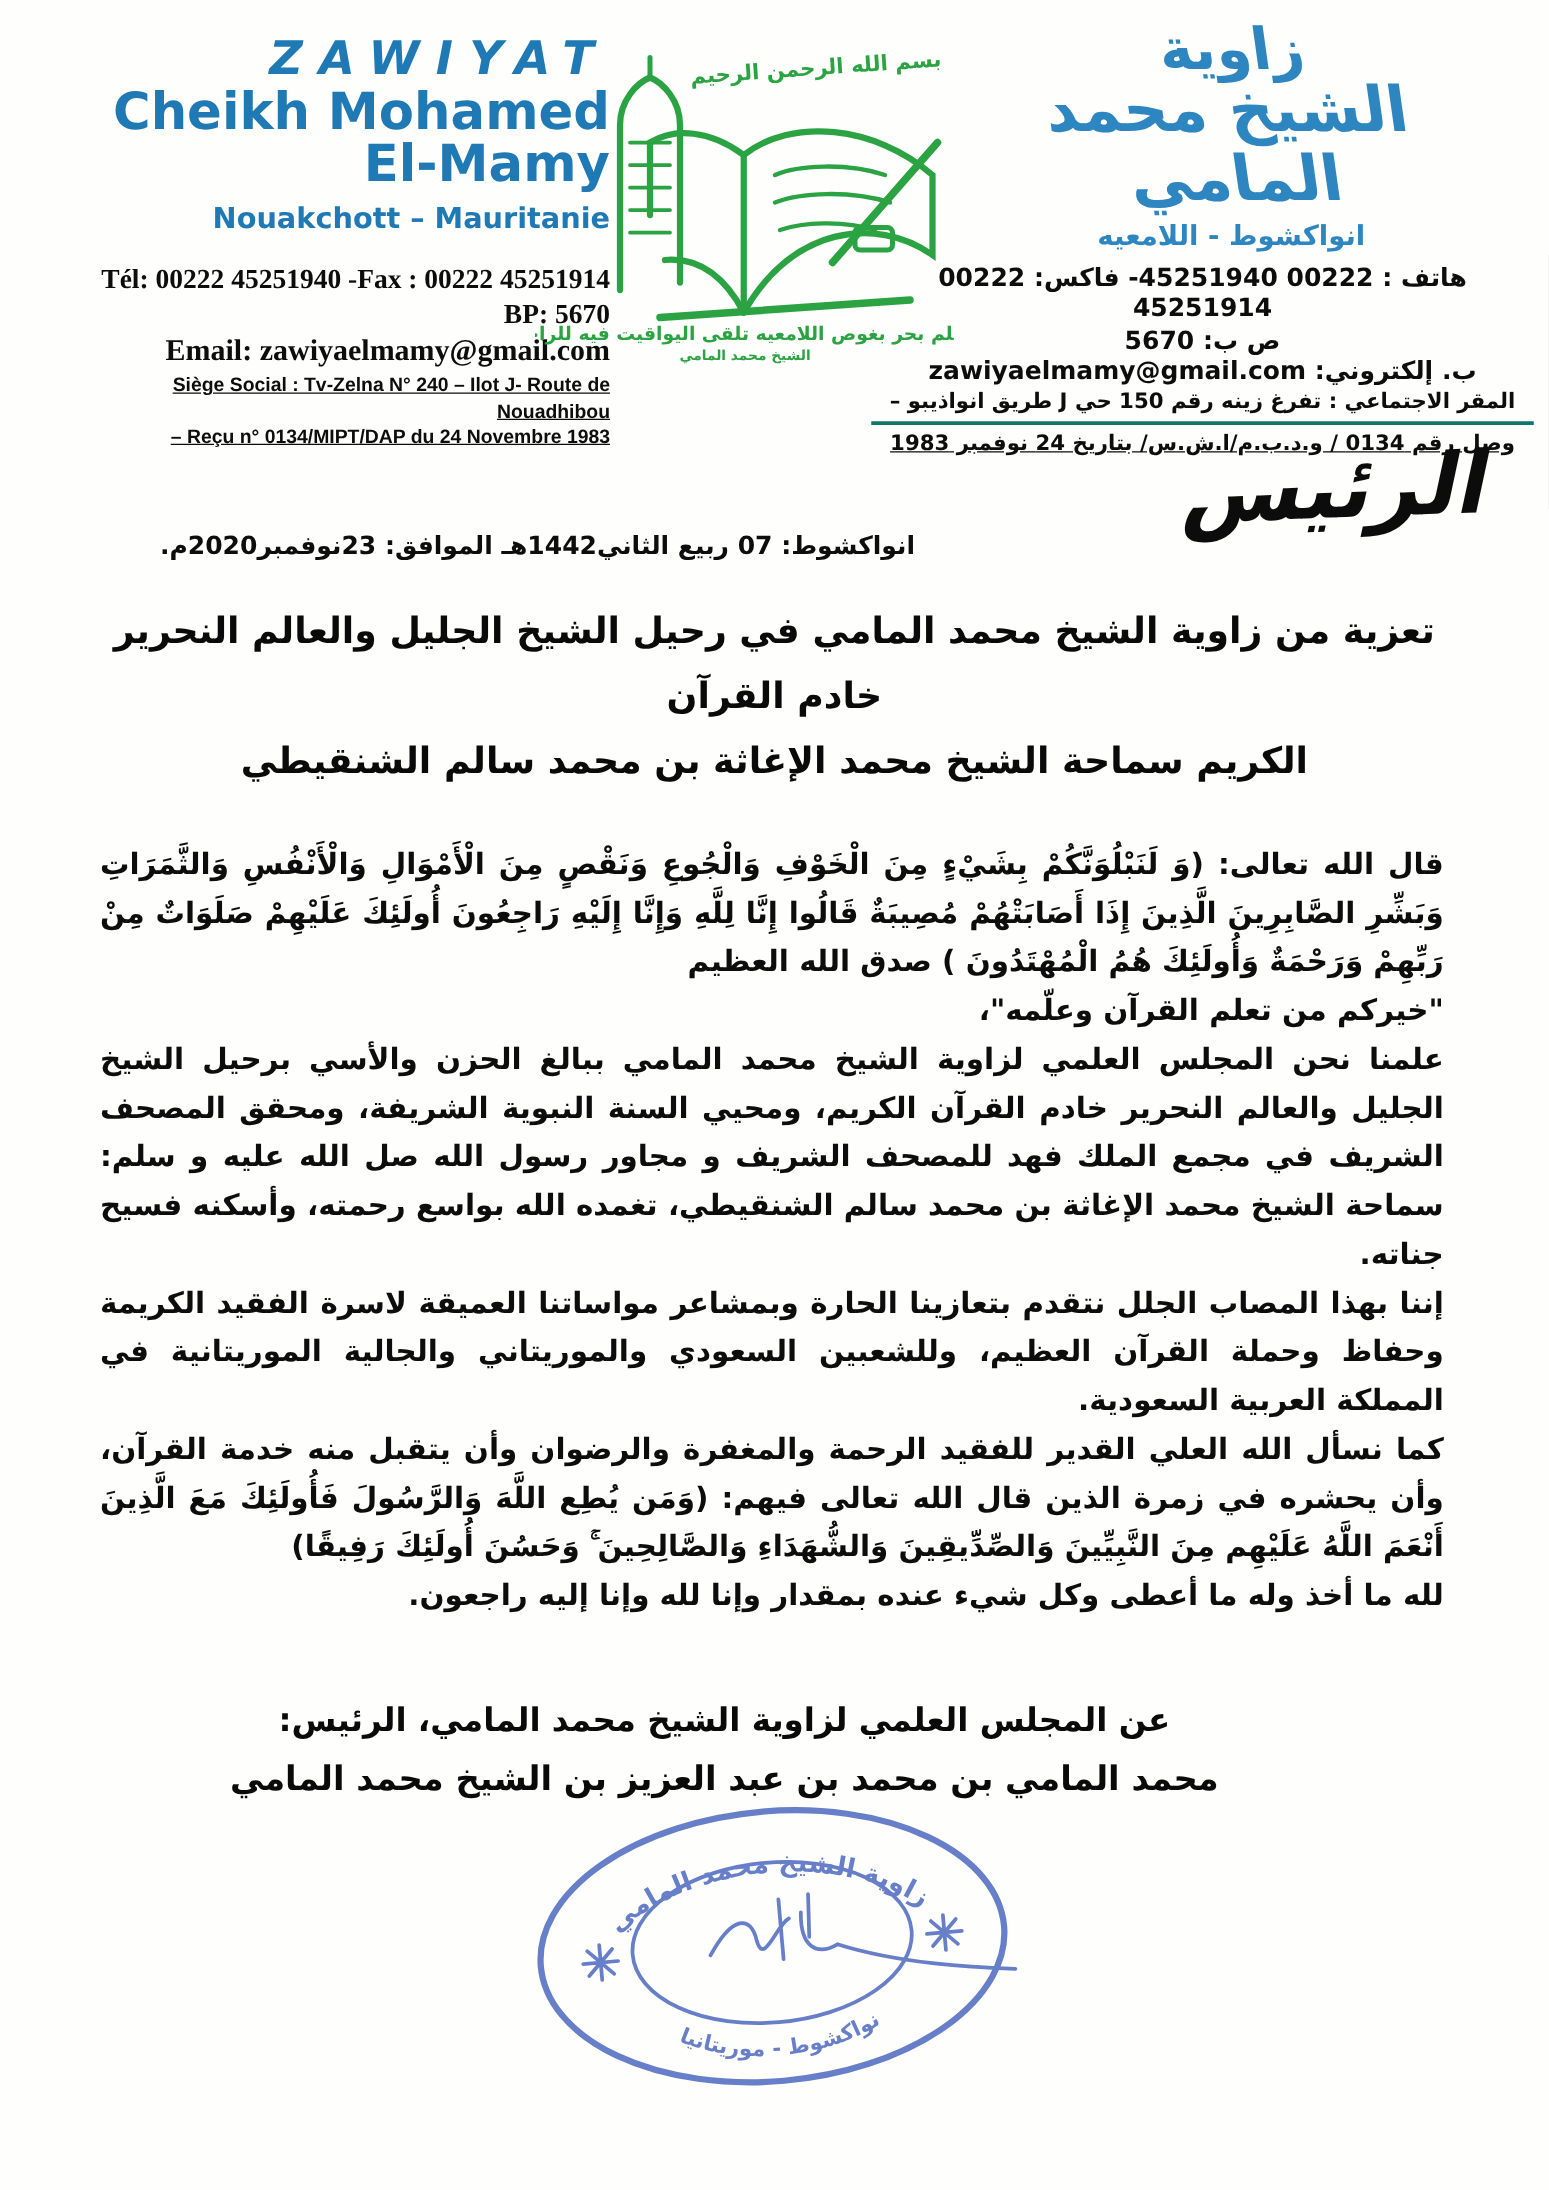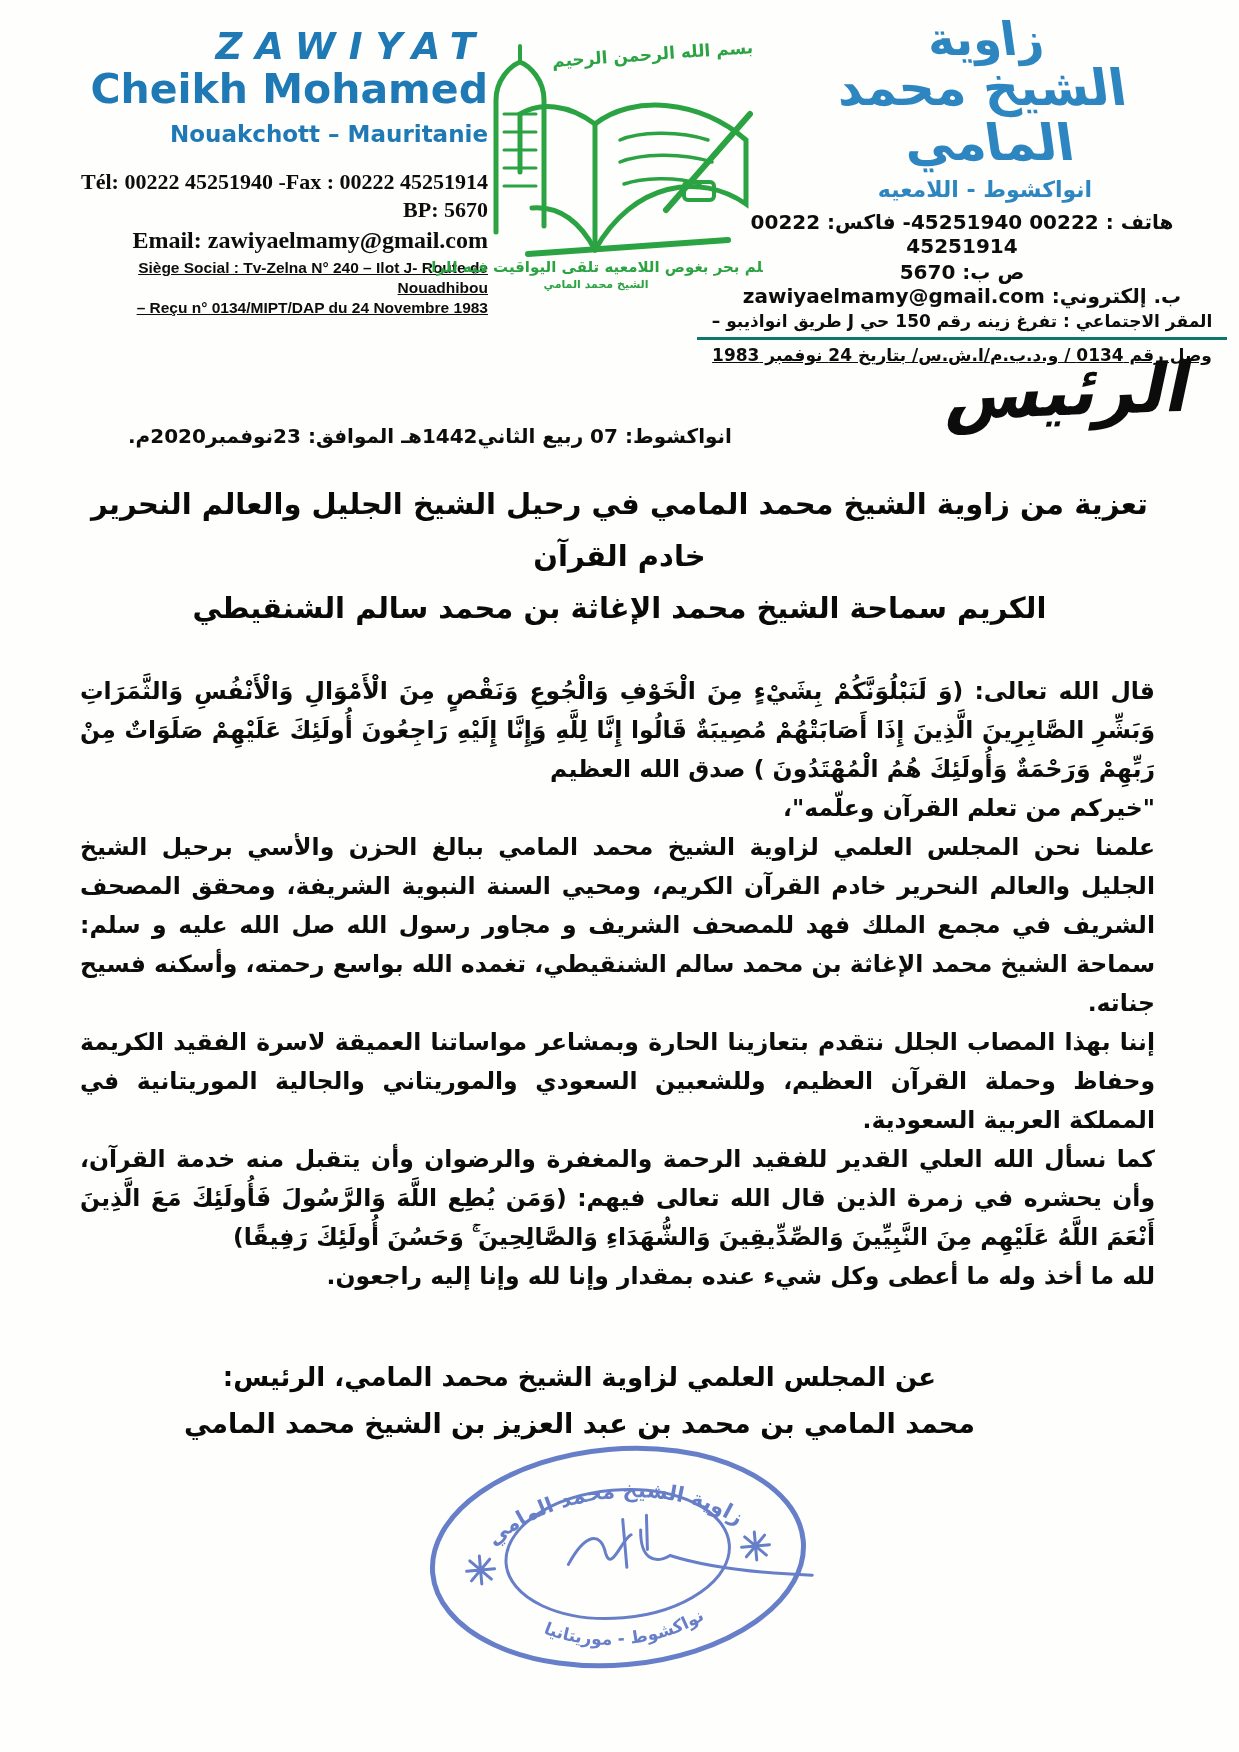--- a/index.html
+++ b/index.html
@@ -53,20 +53,21 @@
 </style>
 </head>
 <body>
 
 <div class="page">
 
   <div class="hdr-left">
     <div class="org-en-1">ZAWIYAT</div>
     <div class="org-en-2">
       <span>Cheikh Mohamed</span><br>
+      <span>El-Mamy</span>
     </div>
     <div class="loc-fr">Nouakchott – Mauritanie</div>
     <div class="contact-fr">
       <div class="tel">Tél:  00222 45251940 -Fax : 00222 45251914</div>
       <div class="bp">BP:  5670</div>
       <div class="email">Email: zawiyaelmamy@gmail.com</div>
       <div class="siege">Siège Social : Tv-Zelna N° 240 – Ilot J- Route de Nouadhibou</div>
       <div class="recu">– Reçu n° 0134/MIPT/DAP du 24 Novembre 1983</div>
     </div>
   </div>

